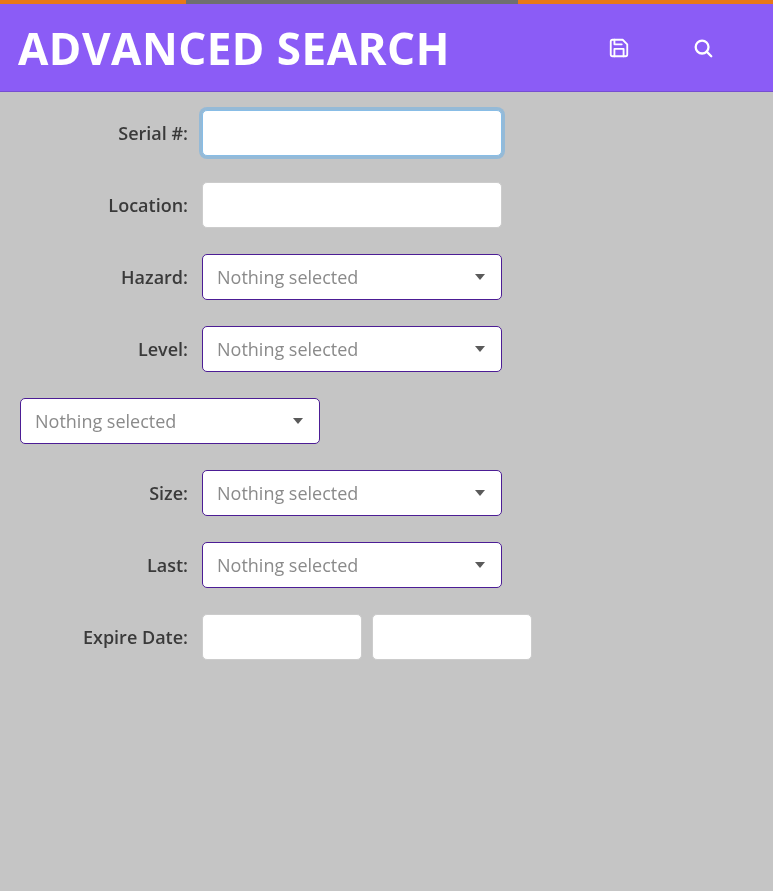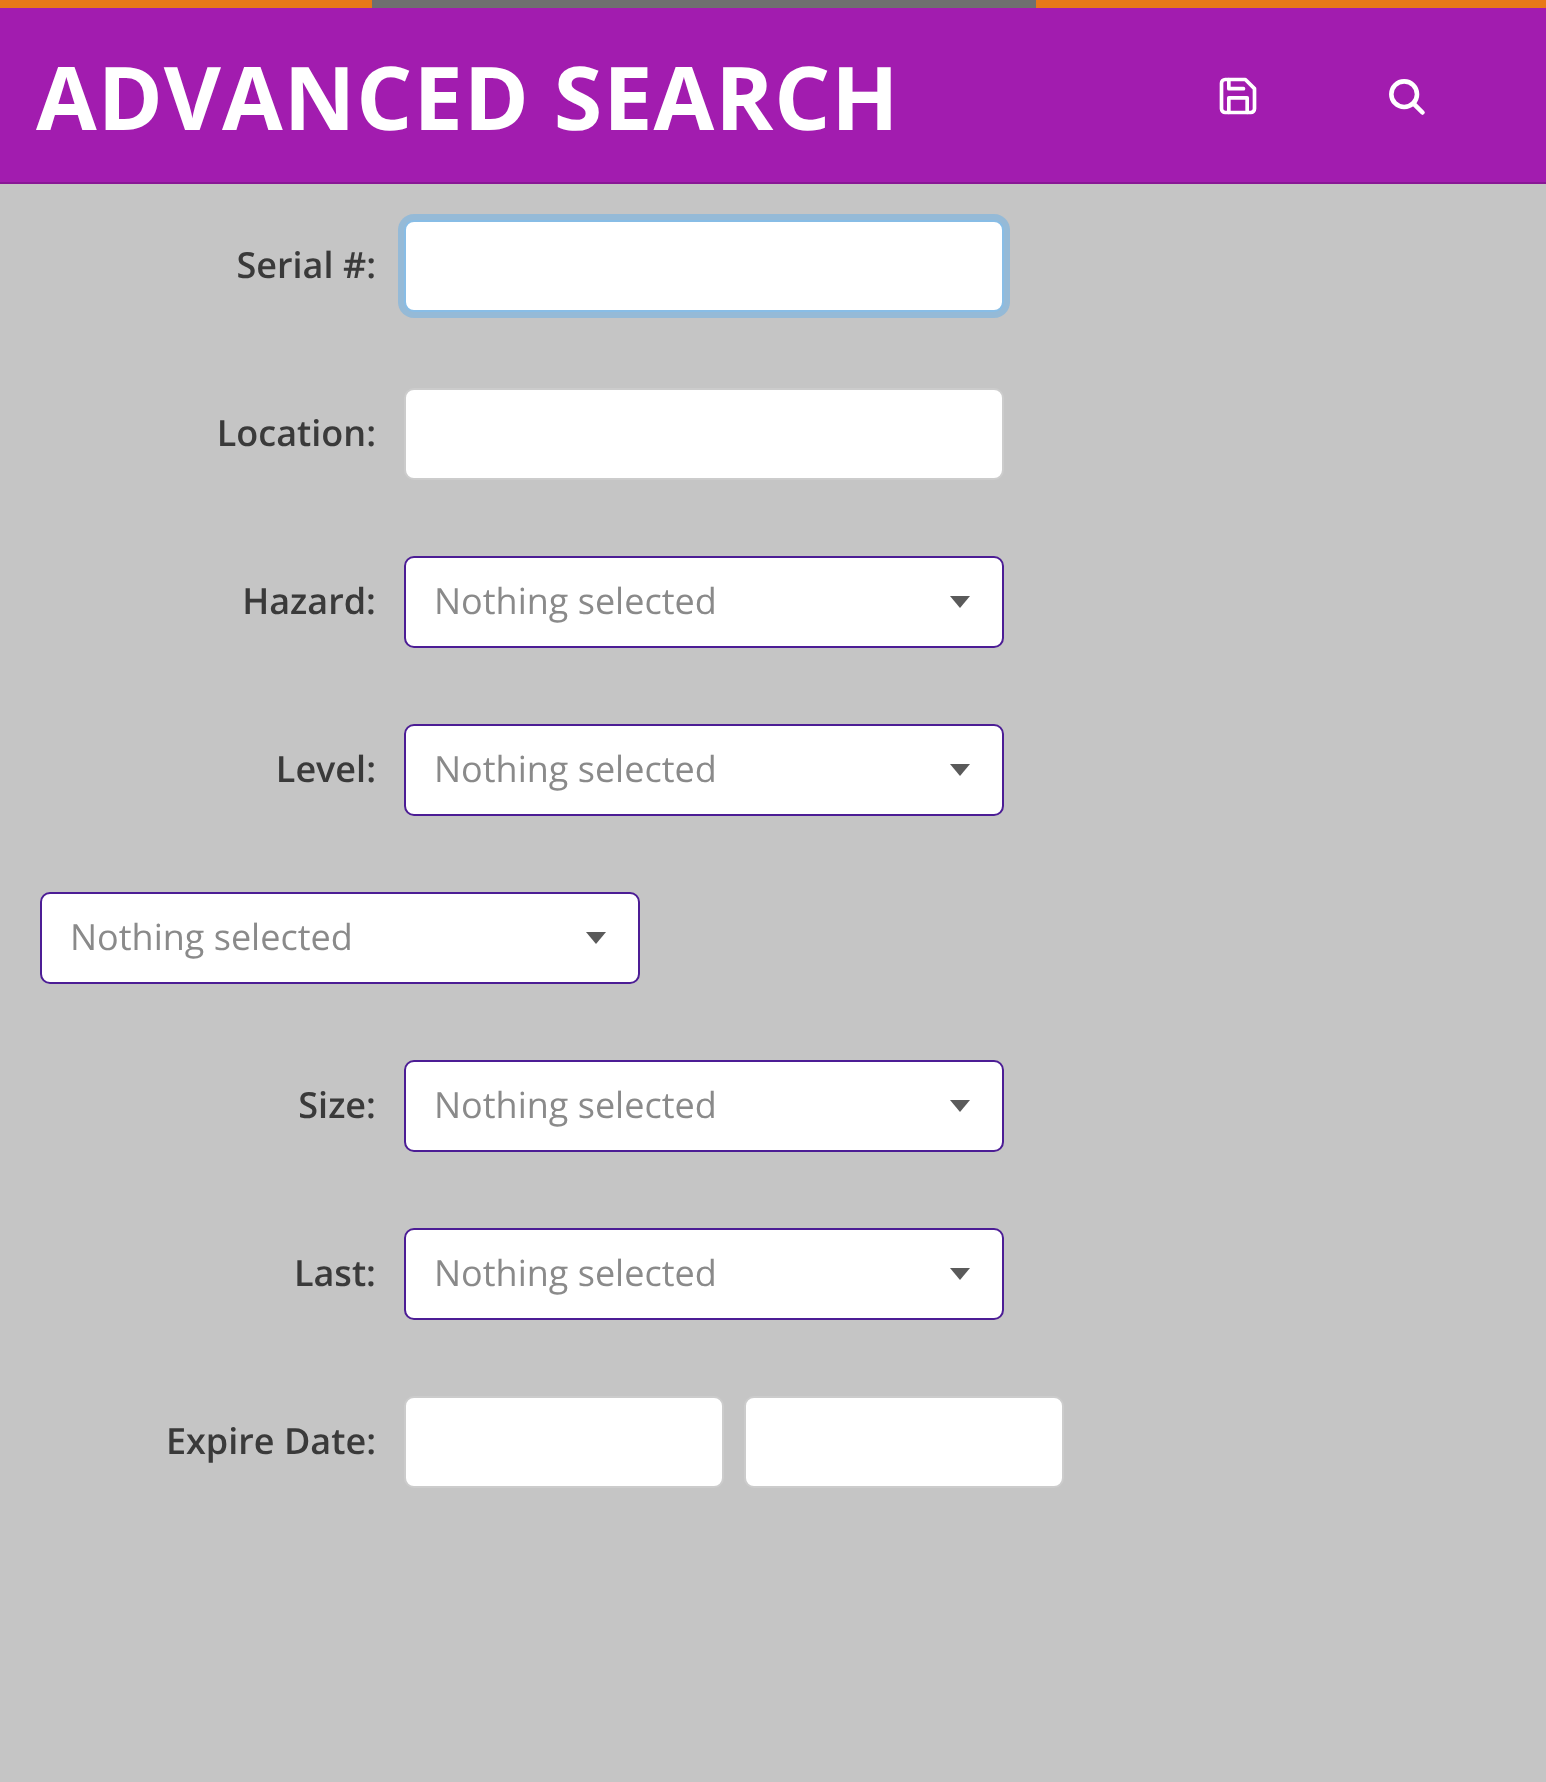--- a/index.html
+++ b/index.html
@@ -26,21 +26,21 @@
     }
     .orange-seg-gap {
       flex: 1;
     }
     .orange-seg-right {
       width: 255px;
       height: 4px;
       background: #e87817;
     }
     .header {
-      background: #a21caf;
+      background: #8b5cf6;
       height: 88px;
       display: flex;
       align-items: center;
       padding: 0 18px 0 18px;
       border-bottom: 1px solid rgba(0,0,0,0.15);
     }
     .header-title {
       color: #ffffff;
       font-size: 44px;
       font-weight: 700;
@@ -61,21 +61,21 @@
       align-items: center;
       justify-content: center;
       cursor: pointer;
     }
     .form {
       padding: 18px 20px 0 20px;
     }
     .form-row {
       display: flex;
       align-items: center;
-      margin-bottom: 38px;
+      margin-bottom: 26px;
     }
     .form-label {
       width: 182px;
       text-align: right;
       font-size: 18px;
       color: #3a3a3a;
       font-weight: 600;
       padding-right: 14px;
     }
     .form-input-wrap {

